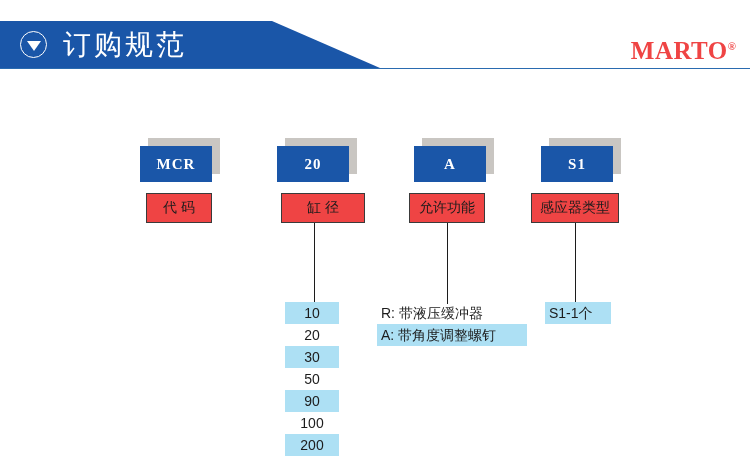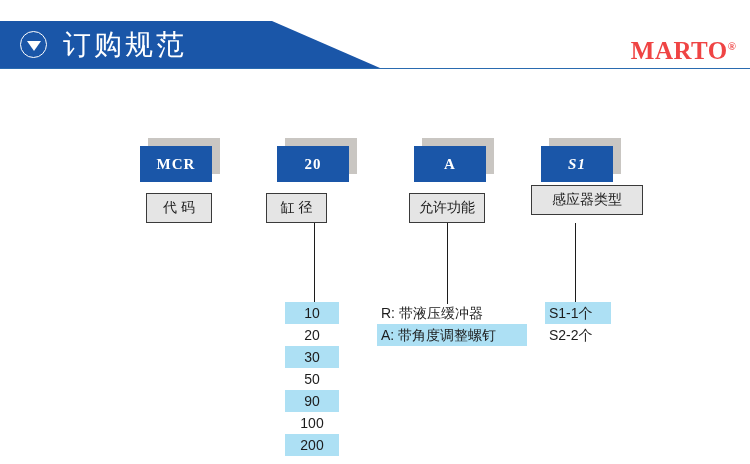--- a/index.html
+++ b/index.html
@@ -122,21 +122,21 @@
     font-size: 15px;
     font-weight: bold;
     display: flex;
     align-items: center;
     justify-content: center;
     letter-spacing: 1px;
     box-sizing: border-box;
   }
   .label-box {
     position: absolute;
-    background: #e5e5e5;
+    background: #ef4444;
     border: 1.2px solid #3a3a3a;
     color: #1c1c1c;
     font-size: 14px;
     display: flex;
     align-items: center;
     justify-content: center;
     box-sizing: border-box;
     height: 30px;
     white-space: nowrap;
   }
@@ -188,21 +188,21 @@
 
 <div id="diagram">
     <div class="column" style="left: 0px;">
       <div class="chip-shadow" style="left: 148px; width: 72px; top: 26px;"></div>
       <div class="code-chip" style="left: 140px; top: 34px; width: 72px;">MCR</div>
       <div class="label-box" style="left: 146px; top: 81px; width: 66px;">代 码</div>
     </div>
     <div class="column" style="left: 0px;">
       <div class="chip-shadow" style="left: 285px; width: 72px; top: 26px;"></div>
       <div class="code-chip" style="left: 277px; top: 34px; width: 72px;">20</div>
-      <div class="label-box" style="left: 266px; top: 81px; width: 61px;">缸 径</div>
+      <div class="label-box" style="left: 281px; top: 81px; width: 84px;">缸 径</div>
       <div class="connector" style="left: 314px; top: 111px; height: 81px;"></div>
       <div class="option-list centered" style="left: 285px; top: 190px; width: 54px;">
         <div class="option-item hl">10</div>
         <div class="option-item">20</div>
         <div class="option-item hl">30</div>
         <div class="option-item">50</div>
         <div class="option-item hl">90</div>
         <div class="option-item">100</div>
         <div class="option-item hl">200</div>
       </div>
@@ -212,21 +212,20 @@
       <div class="code-chip" style="left: 414px; top: 34px; width: 72px;">A</div>
       <div class="label-box" style="left: 409px; top: 81px; width: 76px;">允许功能</div>
       <div class="connector" style="left: 447px; top: 111px; height: 81px;"></div>
       <div class="option-list left" style="left: 377px; top: 190px; width: 150px;">
         <div class="option-item">R: 带液压缓冲器</div>
         <div class="option-item hl">A: 带角度调整螺钉</div>
       </div>
     </div>
     <div class="column" style="left: 0px;">
       <div class="chip-shadow" style="left: 549px; width: 72px; top: 26px;"></div>
-      <div class="code-chip" style="left: 541px; top: 34px; width: 72px; font-style: italic;">S1</div>
-      <div class="label-box" style="left: 531px; top: 73px; width: 112px;">感应器类型</div>
+      <div class="code-chip" style="left: 541px; top: 34px; width: 72px;">S1</div>
+      <div class="label-box" style="left: 531px; top: 81px; width: 88px;">感应器类型</div>
       <div class="connector" style="left: 575px; top: 111px; height: 81px;"></div>
       <div class="option-list left" style="left: 545px; top: 190px; width: 66px;">
         <div class="option-item hl">S1-1个</div>
-        <div class="option-item">S2-2个</div>
       </div>
     </div>
   </div>
 
 </body></html>

